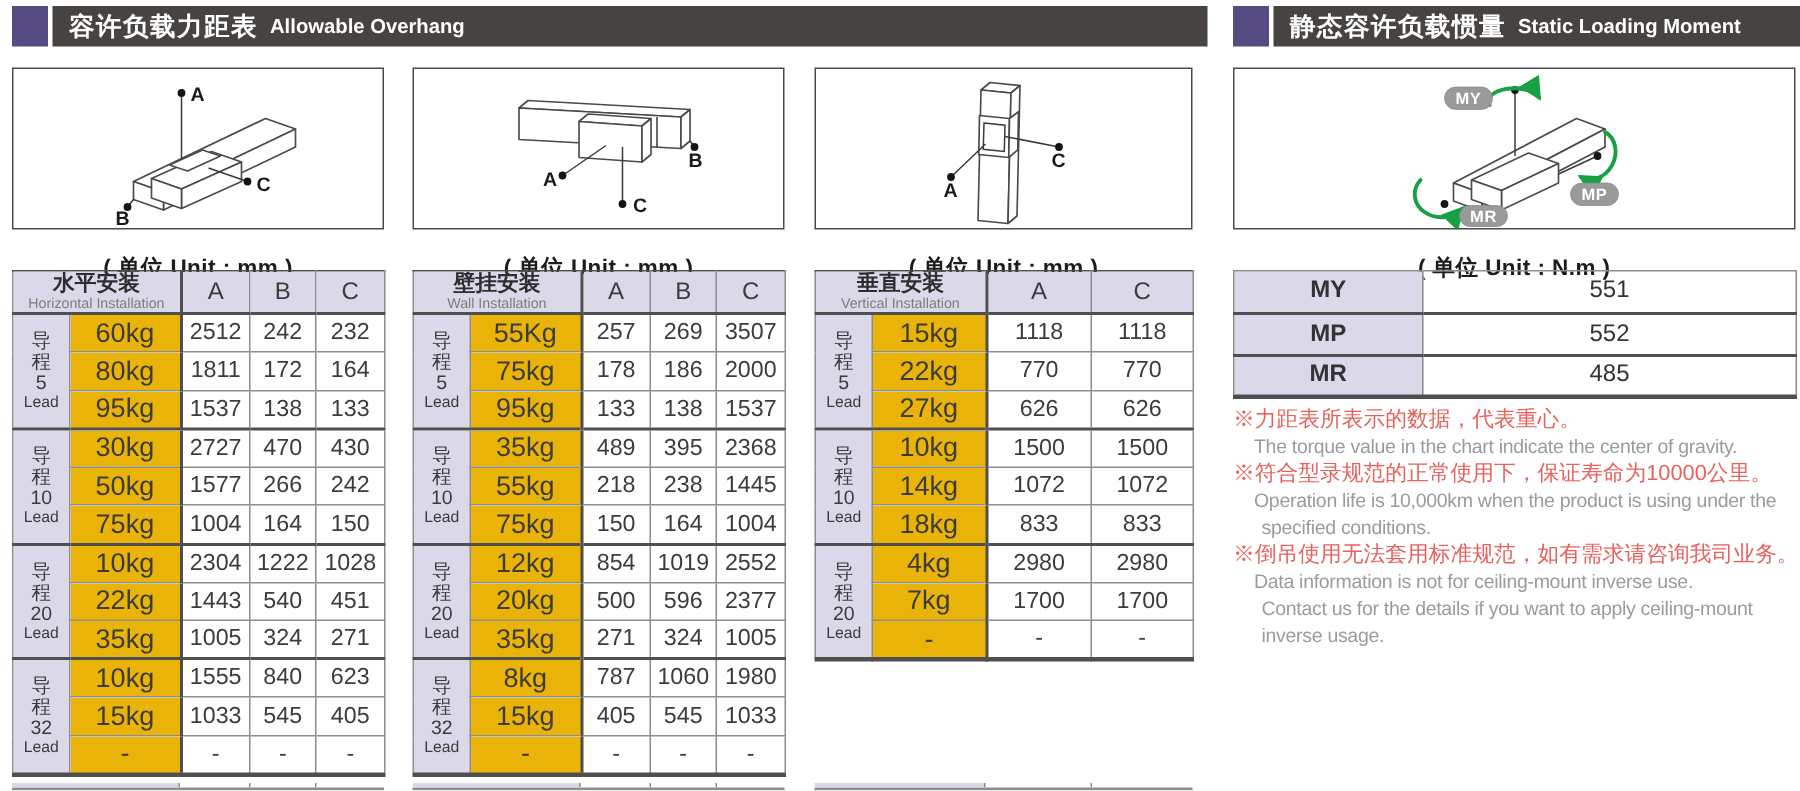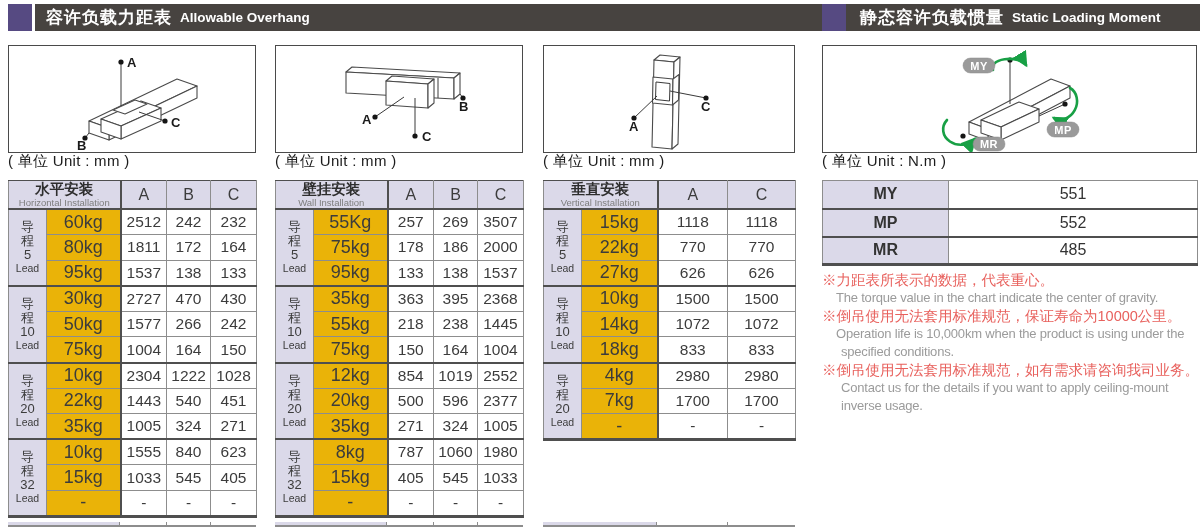--- a/index.html
+++ b/index.html
@@ -19,21 +19,21 @@
   .diag svg{display:block}
   .shape{fill:#fff;stroke:#4a4a4a;stroke-width:1.1;stroke-linejoin:round}
   .lln{stroke:#3a3a3a;stroke-width:1;fill:none}
   .dot{fill:#151515}
   .dlabel{font:bold 13px "Liberation Sans",sans-serif;fill:#1a1a1a}
   .garr{fill:none;stroke:#18a045;stroke-width:2.6;stroke-linecap:round}
   .badge{fill:#9a9a9a;stroke:#8a8a8a;stroke-width:.5}
   .btxt{font:bold 11px "Liberation Sans",sans-serif;fill:#fff;letter-spacing:.5px;text-anchor:middle}
 
   
-  .unit{position:absolute;top:152px;text-align:left;font-size:15px;font-weight:400;color:#1c1c1c;letter-spacing:.3px}
+  .unit{position:absolute;top:169px;text-align:center;font-size:15px;font-weight:700;color:#1c1c1c;letter-spacing:.3px}
 
   
   .ltab-host{position:absolute;top:180px}
   table{border-collapse:collapse}
   .ltab{table-layout:fixed;width:100%;border:1px solid #777;border-bottom:3px solid #4f4f4f}
   .ltab th,.ltab td{border:1px solid #8d8d8d;text-align:center;vertical-align:middle;color:#3c3c3c;overflow:hidden}
   .ltab thead th{background:#dbd9e9;height:18px;border-top:1px solid #4f4f4f;border-bottom:2px solid #4f4f4f}
   .ltab tbody td{height:25.6px}
   .tname{border-right:2px solid #4f4f4f !important}
   .tzh{font-size:14.5px;font-weight:bold;line-height:16px;color:#2e2e2e}
@@ -63,21 +63,21 @@
   
   .sliver{position:absolute;top:522px;height:5px;border-bottom:2px solid #8d8d8d;overflow:hidden;background:#fff}
   .sl-lav{position:absolute;left:0;top:0;bottom:0;background:#dbd9e9;border-right:1px solid #8d8d8d}
   .sl-line{position:absolute;top:0;bottom:0;width:1px;background:#8d8d8d}
 </style>
 </head>
 <body>
 
 <div class="page">
 
-  <div class="sechead" style="left:8px;width:909px">
+  <div class="sechead" style="left:8px;width:797px">
     <div class="sq"></div>
     <div class="bar">
       <span class="zh">容许负载力距表</span>
       <span class="en">Allowable Overhang</span>
     </div>
   </div>
   <div class="sechead" style="left:822px;width:449px">
     <div class="sq"></div>
     <div class="bar">
       <span class="zh">静态容许负载惯量</span>
@@ -361,21 +361,21 @@
             <td class="val">1537</td>
           </tr>
           <tr class="gstart">
             <td class="lead" rowspan="3">
               <div class="lz">导</div>
               <div class="lz">程</div>
               <div class="lz">10</div>
               <div class="le">Lead</div>
             </td>
             <td class="load">35kg</td>
-            <td class="val">363</td>
+            <td class="val">489</td>
             <td class="val">395</td>
             <td class="val">2368</td>
           </tr>
           <tr>
             <td class="load">55kg</td>
             <td class="val">218</td>
             <td class="val">238</td>
             <td class="val">1445</td>
           </tr>
           <tr>
@@ -540,24 +540,25 @@
             <td class="mlabel">MR</td>
             <td class="mval">485</td>
           </tr>
         </tbody>
       </table>
     </div>
 
   <div class="notes">
       <div class="nzh">※力距表所表示的数据，代表重心。</div>
       <div class="nen">The torque value in the chart indicate the center of gravity.</div>
-      <div class="nzh">※倒吊使用无法套用标准规范，保证寿命为10000公里。</div>
+      <div class="nzh">※符合型录规范的正常使用下，保证寿命为10000公里。</div>
       <div class="nen">Operation life is 10,000km when the product is using under the</div>
       <div class="nen nen2">specified conditions.</div>
       <div class="nzh">※倒吊使用无法套用标准规范，如有需求请咨询我司业务。</div>
+      <div class="nen">Data information is not for ceiling-mount inverse use.</div>
       <div class="nen nen2">Contact us for the details if you want to apply ceiling-mount</div>
       <div class="nen nen2">inverse usage.</div>
     </div>
 
   <div class="sliver" style="left:8px;width:248px">
     <div class="sl-lav" style="width:112px"></div>
       <div class="sl-line" style="left:158px"></div>
       <div class="sl-line" style="left:202px"></div>
   </div>
   <div class="sliver" style="left:275px;width:248px">

